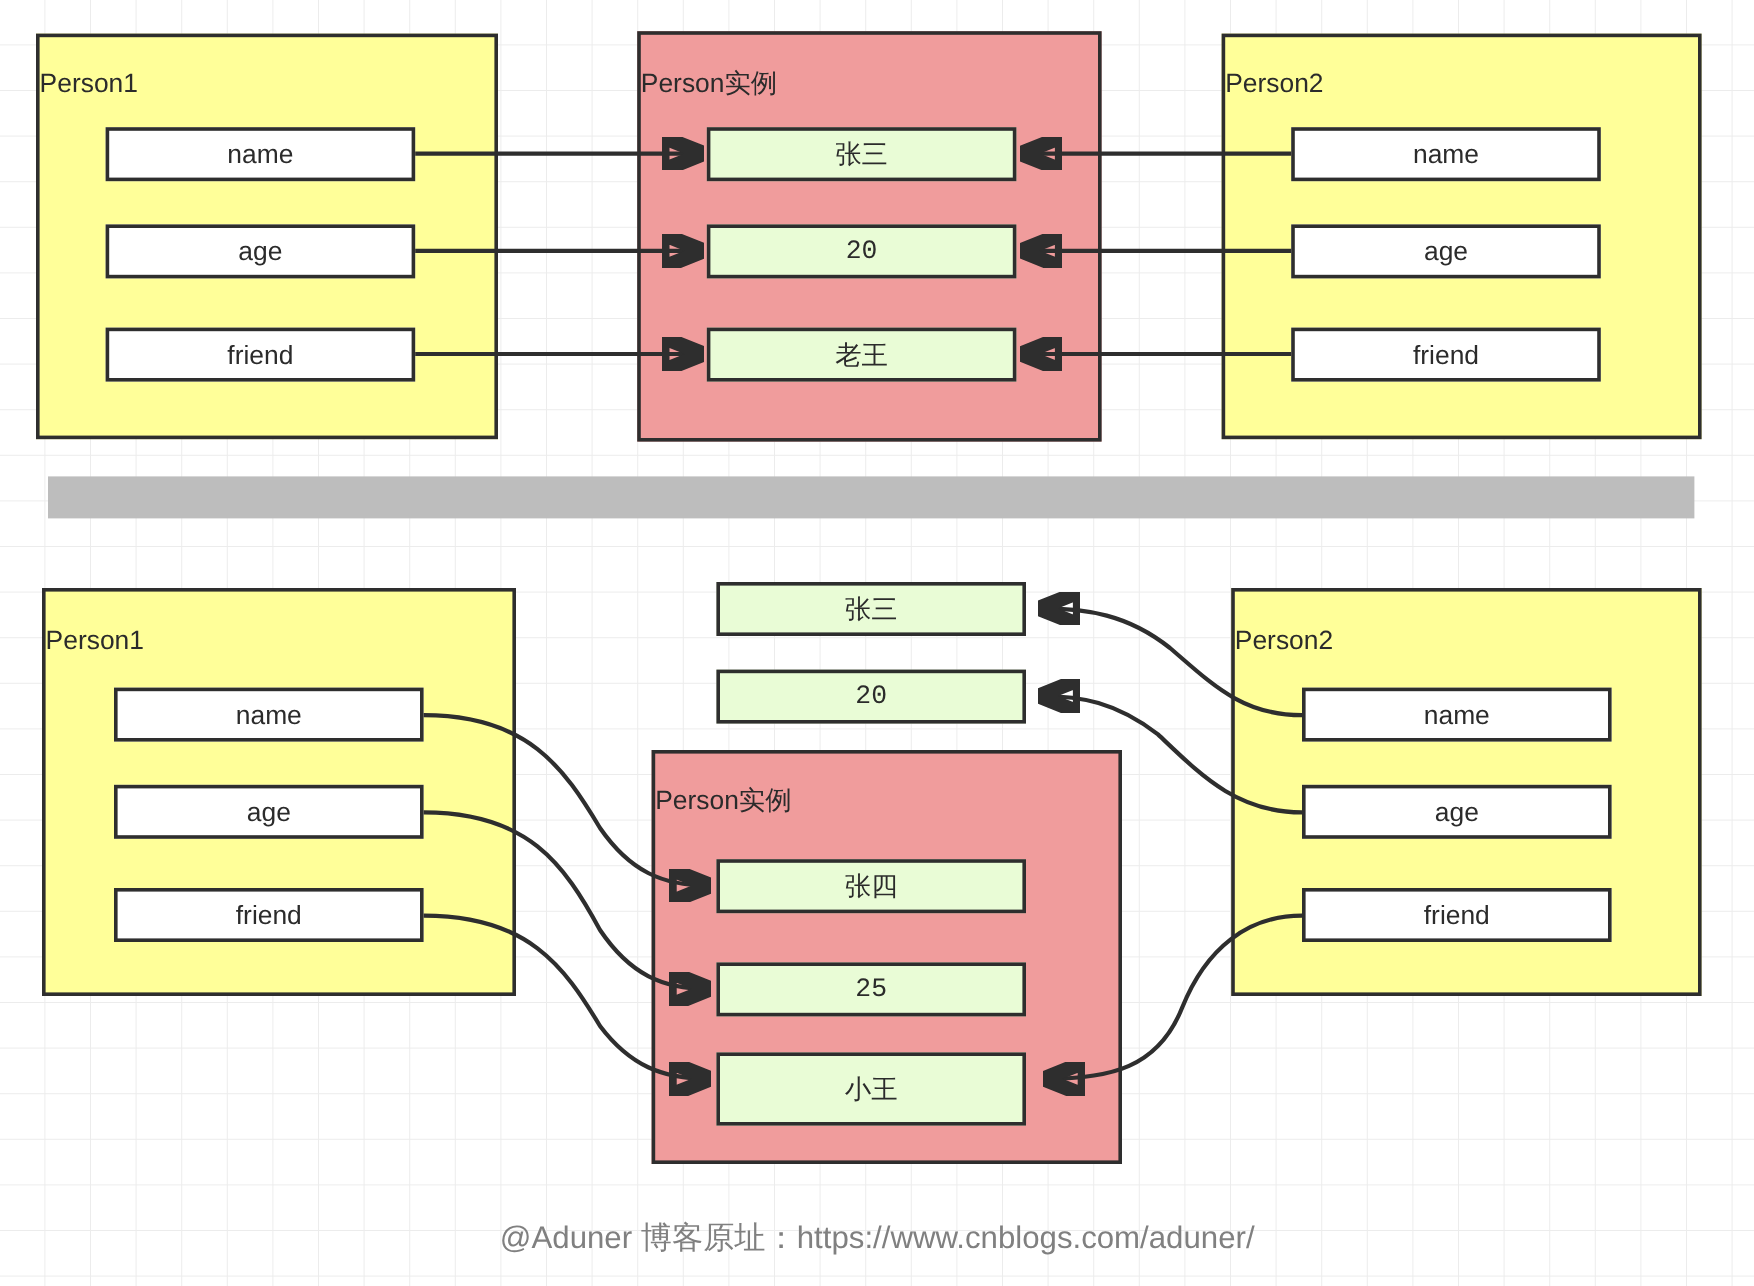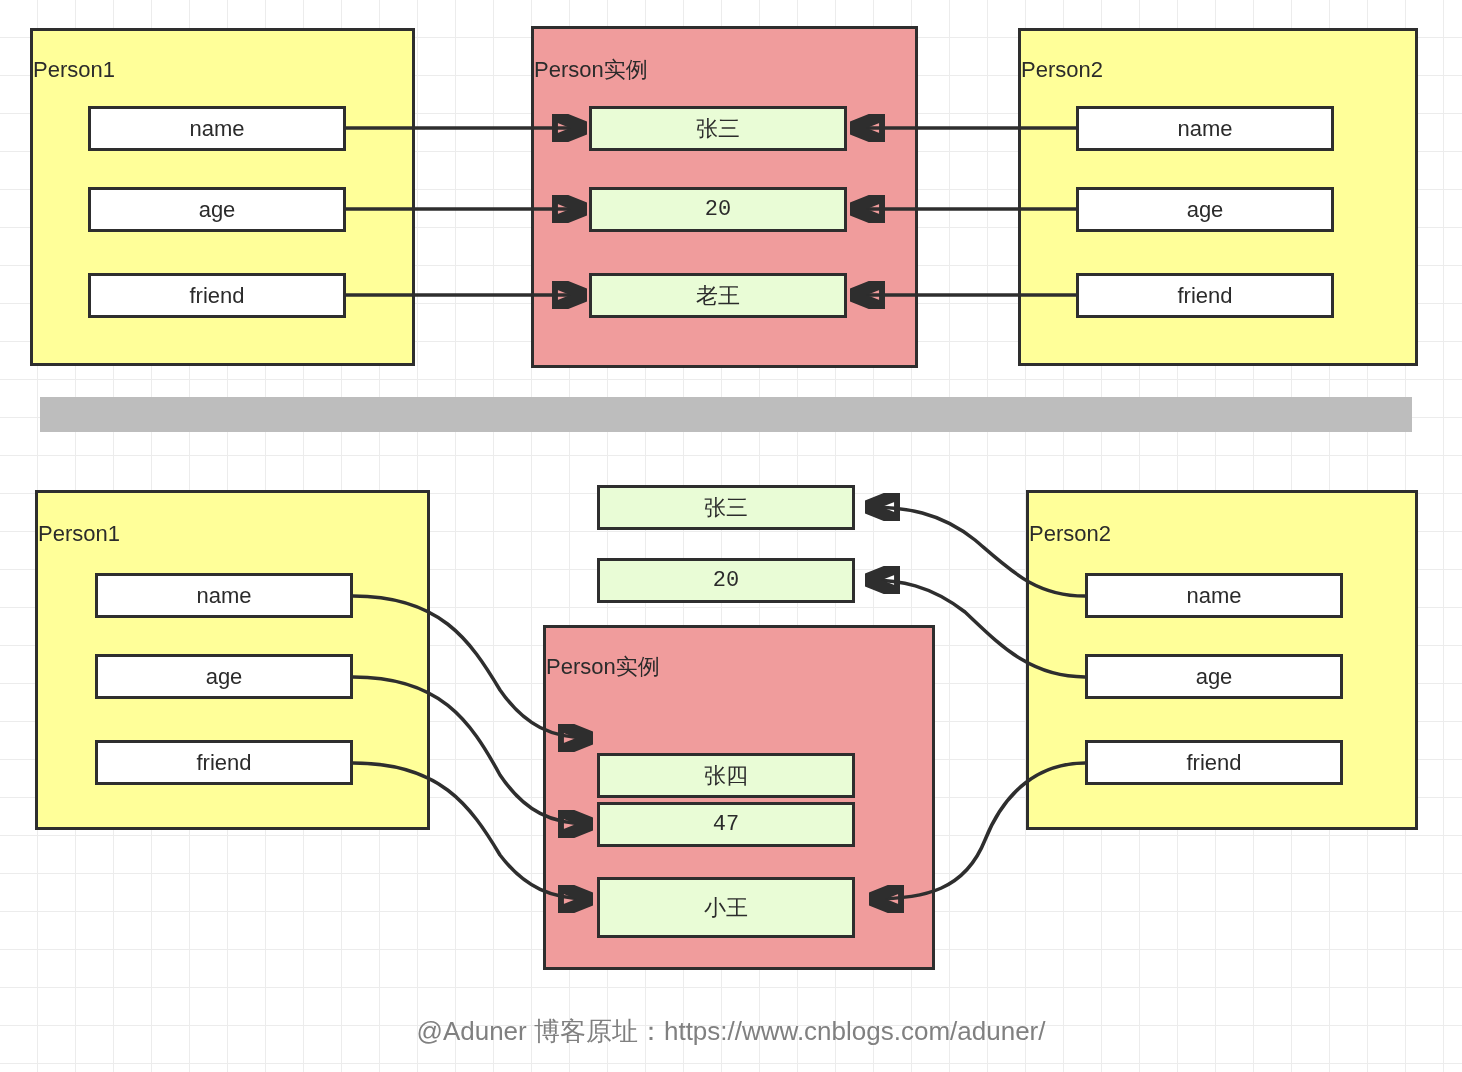--- a/index.html
+++ b/index.html
@@ -137,25 +137,25 @@
   <div class="field-box field-green" style="left:597px; top:485px; width:258px; height:45px;">
     <span>张三</span>
   </div>
   <div class="field-box field-green" style="left:597px; top:558px; width:258px; height:45px;">
     <span>20</span>
   </div>
 
   <div class="group-box group-pink" style="left:543px; top:625px; width:392px; height:345px;">
     <div class="group-title" style="top:28px;">Person实例</div>
   </div>
-  <div class="field-box field-green" style="left:597px; top:716px; width:258px; height:45px;margin-top:37px;">
+  <div class="field-box field-green" style="left:597px; top:716px; width:258px; height:45px;">
     <span>张四</span>
   </div>
   <div class="field-box field-green" style="left:597px; top:802px; width:258px; height:45px;">
-    <span>47</span>
+    <span>25</span>
   </div>
   <div class="field-box field-green" style="left:597px; top:877px; width:258px; height:61px;">
     <span>小王</span>
   </div>
 
   <div class="group-box group-yellow" style="left:1026px; top:490px; width:392px; height:340px;">
     <div class="group-title" style="top:30px;">Person2</div>
   </div>
   <div class="field-box field-white" style="left:1085px; top:573px; width:258px; height:45px;">
     <span>name</span>

